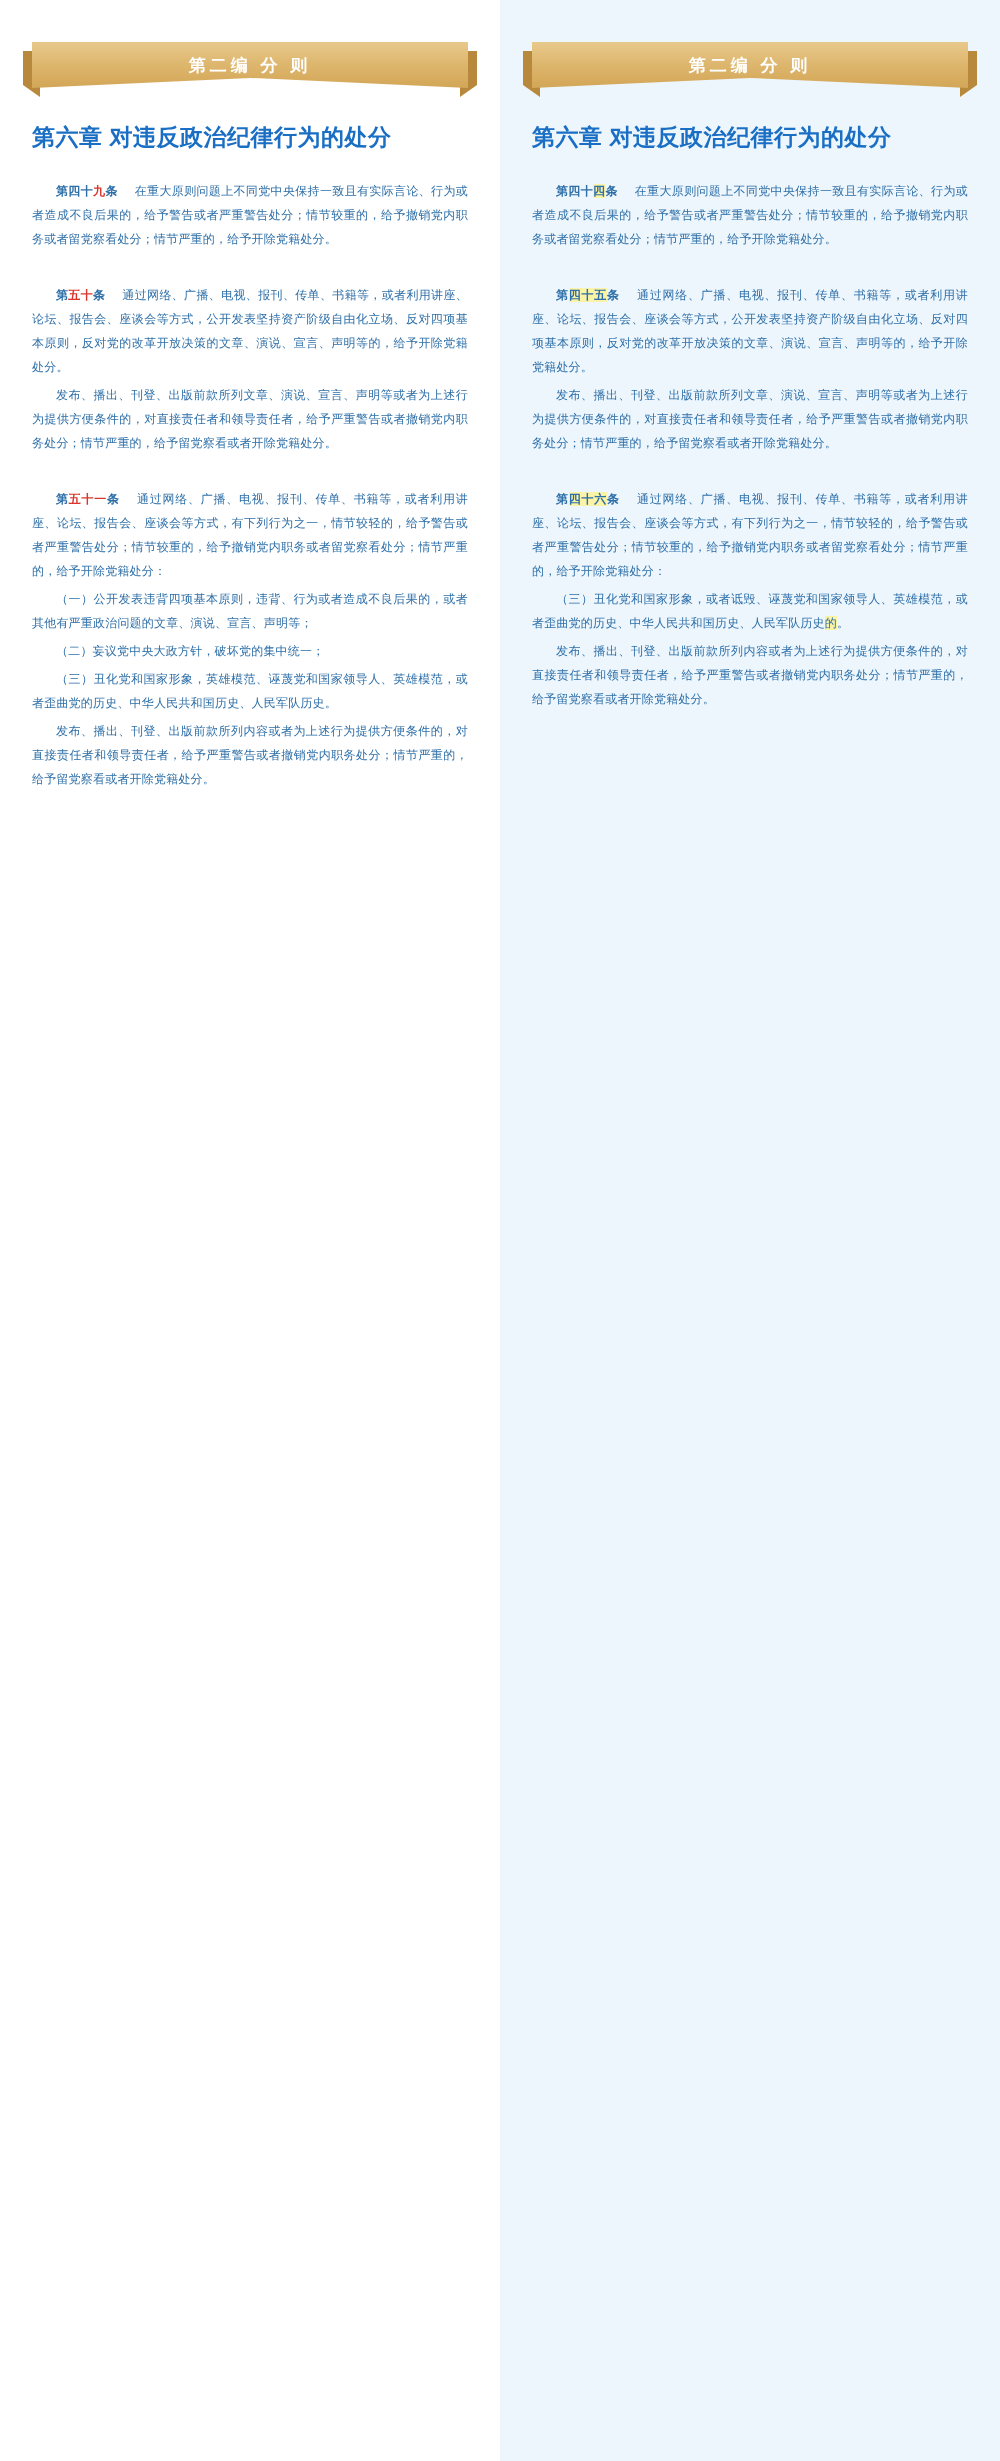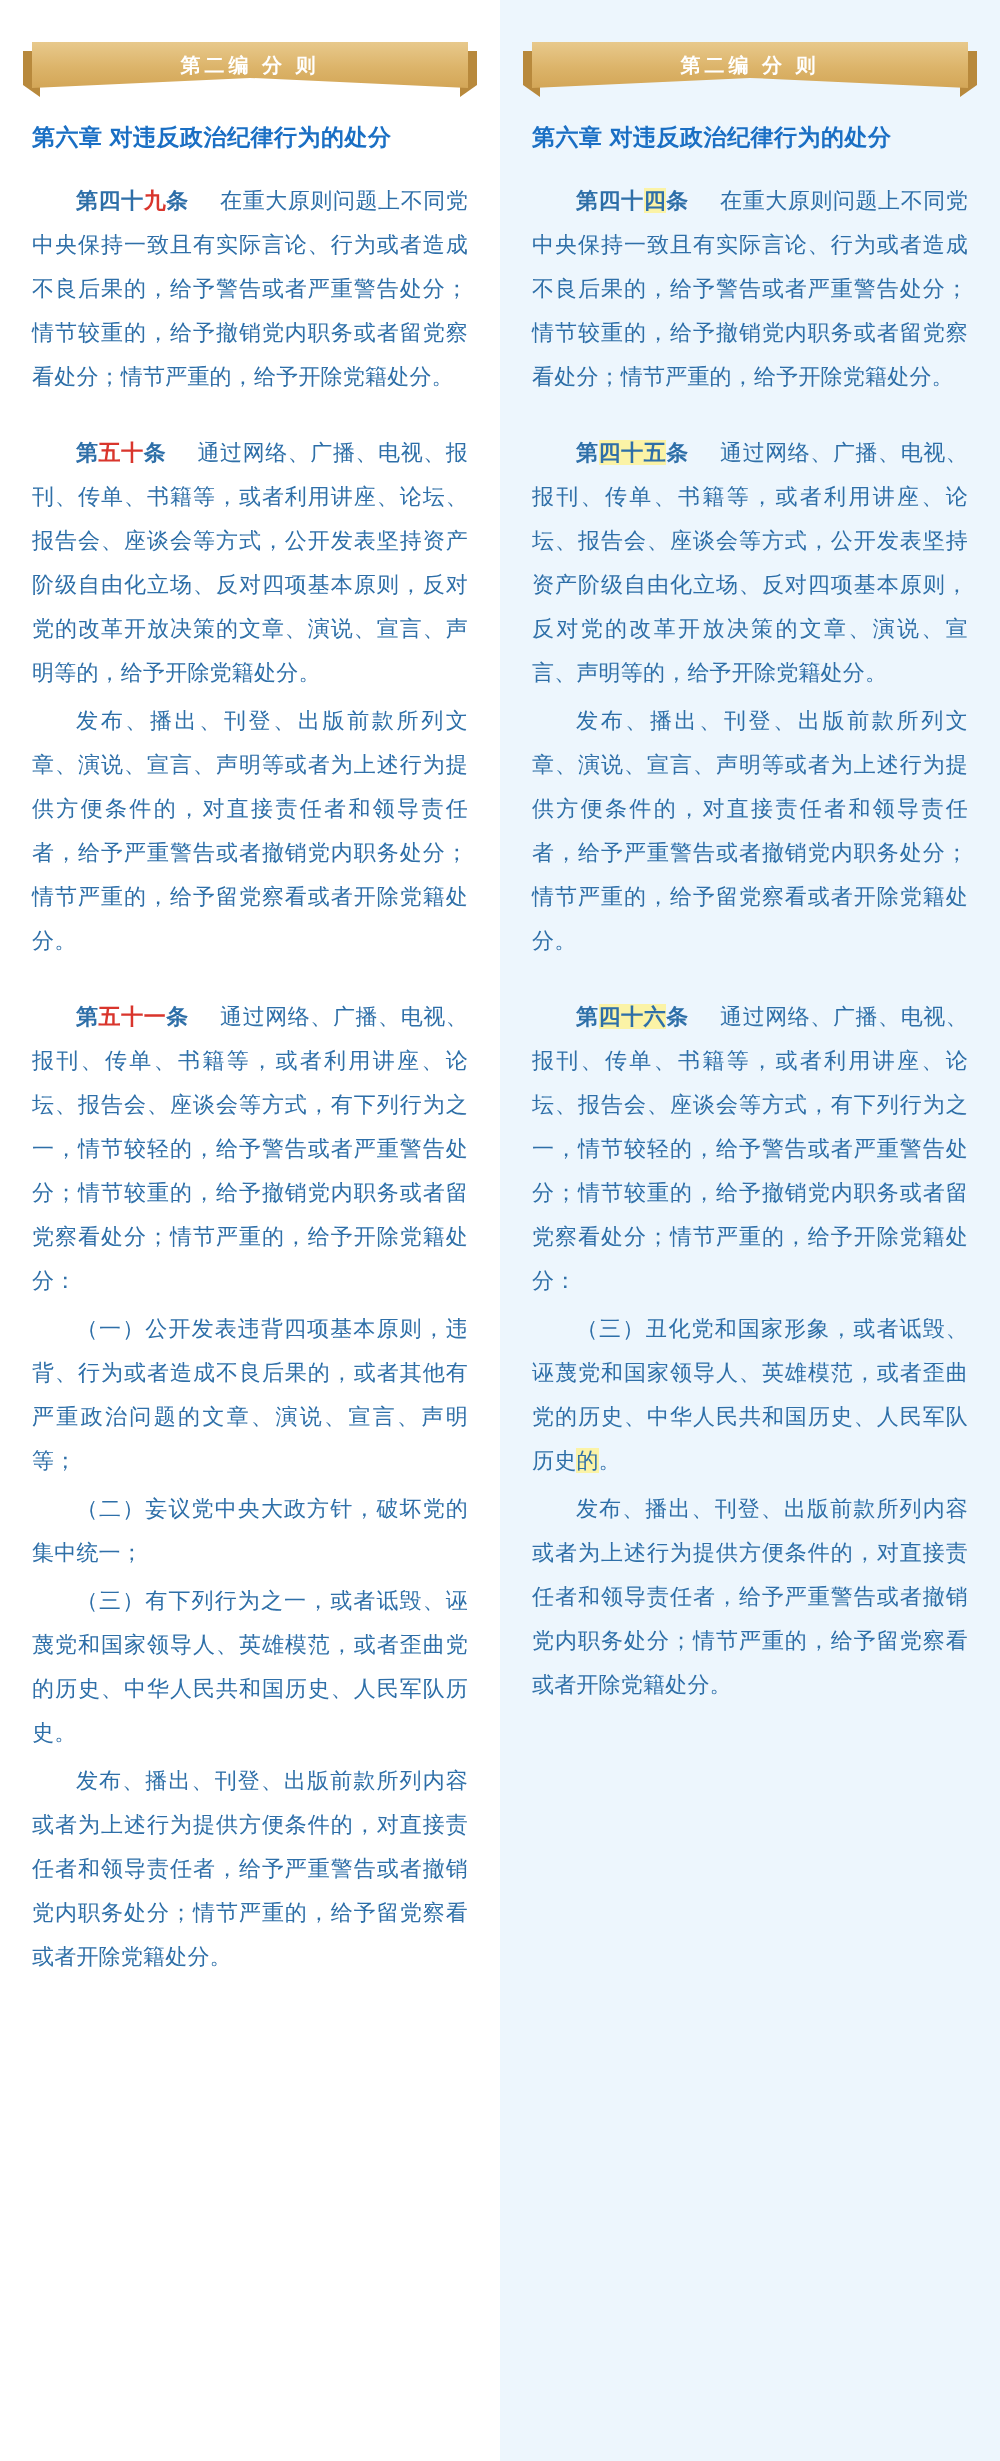--- a/index.html
+++ b/index.html
@@ -38,21 +38,21 @@
     height: 46px;
   }
   .banner {
     position: relative;
     height: 46px;
     background: linear-gradient(to bottom, #e8c98c 0%, #dcb46a 55%, #d3a657 100%);
     display: flex;
     align-items: center;
     justify-content: center;
     color: #ffffff;
-    font-size: 20px;
+    font-size: 17px;
     font-weight: bold;
     letter-spacing: 4px;
     clip-path: polygon(0 0, 100% 0, 100% 100%, 50% 78%, 0 100%);
   }
   .banner-tail-l, .banner-tail-r {
     position: absolute;
     top: 9px;
     width: 17px;
     height: 46px;
     background: #b8893c;
@@ -71,21 +71,21 @@
     font-weight: bold;
     color: #1a6fc4;
     margin: 10px 0 26px 0;
     letter-spacing: 0.5px;
   }
   .col-right .chapter-title {
     color: #1a6fc4;
   }
 
   p.para {
-    font-size: 22px;
+    font-size: 12px;
     line-height: 2.0;
     color: #2e6fa8;
     margin: 0 0 18px 0;
     text-align: justify;
     text-justify: inter-ideograph;
     letter-spacing: 0.2px;
   }
   .col-right p.para {
     color: #2e6fa8;
   }
@@ -146,21 +146,21 @@
     </p>
     <p class="para indent">发布、播出、刊登、出版前款所列文章、演说、宣言、声明等或者为上述行为提供方便条件的，对直接责任者和领导责任者，给予严重警告或者撤销党内职务处分；情节严重的，给予留党察看或者开除党籍处分。</p>
 
     <div class="gap"></div>
 
     <p class="para indent tight">
       <span class="art-no">第</span><span class="red">五十一</span><span class="art-no">条</span><span class="sp"></span><span>通过网络、广播、电视、报刊、传单、书籍等，或者利用讲座、论坛、报告会、座谈会等方式，有下列行为之一，情节较轻的，给予警告或者严重警告处分；情节较重的，给予撤销党内职务或者留党察看处分；情节严重的，给予开除党籍处分：</span>
     </p>
     <p class="para indent tight">（一）公开发表违背四项基本原则，违背、行为或者造成不良后果的，或者其他有严重政治问题的文章、演说、宣言、声明等；</p>
     <p class="para indent tight">（二）妄议党中央大政方针，破坏党的集中统一；</p>
-    <p class="para indent tight">（三）有下列行为之一，或者诋毁、诬蔑党和国家领导人、英雄模范，或者歪曲党的历史、中华人民共和国历史、人民军队历史。</p>
+    <p class="para indent tight">（三）丑化党和国家形象，英雄模范、诬蔑党和国家领导人、英雄模范，或者歪曲党的历史、中华人民共和国历史、人民军队历史。</p>
     <p class="para indent">发布、播出、刊登、出版前款所列内容或者为上述行为提供方便条件的，对直接责任者和领导责任者，给予严重警告或者撤销党内职务处分；情节严重的，给予留党察看或者开除党籍处分。</p>
 
   </div>
 
   <div class="column col-right">
 
     <div class="banner-wrap">
       <div class="banner-tail-l"></div>
       <div class="banner-tail-r"></div>
       <div class="banner">第二编  分  则</div>

